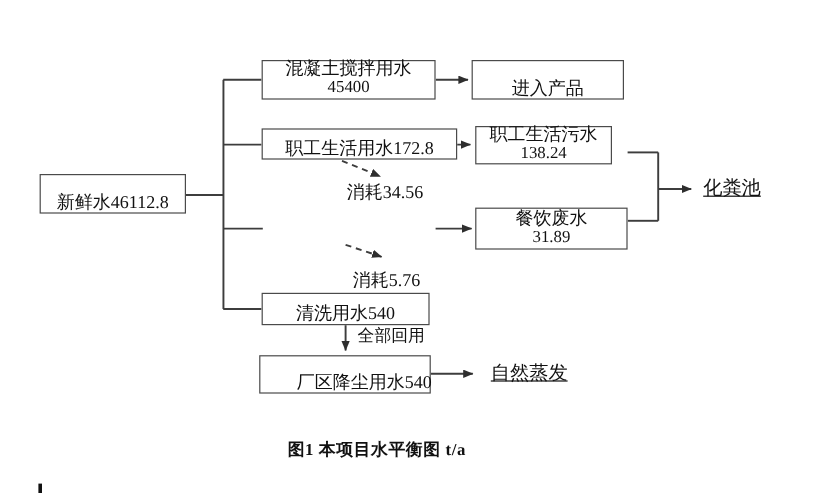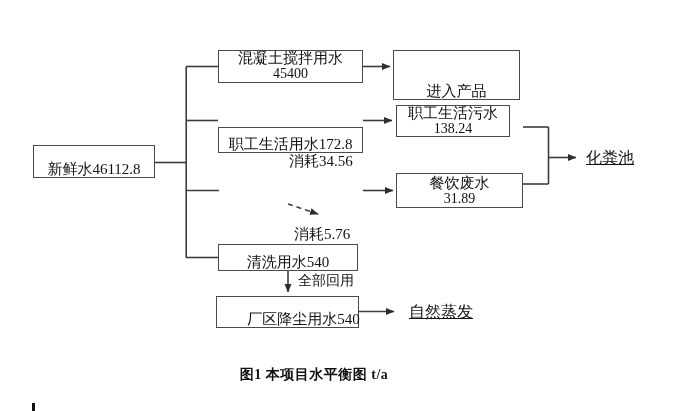--- a/index.html
+++ b/index.html
@@ -114,34 +114,34 @@
 
   <div class="node" style="left:33px; top:145px; width:122px; height:33px;">
     <span>新鲜水46112.8</span>
   </div>
 
   <div class="node" style="left:218px; top:50px; width:145px; height:33px;">
     <span>混凝土搅拌用水</span>
     <span class="l2">45400</span>
   </div>
 
-  <div class="node" style="left:218px; top:107px; width:145px; height:26px;margin-top:20px;">
+  <div class="node" style="left:218px; top:107px; width:163px; height:26px;">
     <span>职工生活用水172.8</span>
   </div>
 
 
   <div class="node" style="left:218px; top:244px; width:140px; height:27px;">
     <span>清洗用水540</span>
   </div>
 
   <div class="node" style="left:216px; top:296px; width:143px; height:32px;padding-left:32px;">
     <span>厂区降尘用水540</span>
   </div>
 
-  <div class="node" style="left:393px; top:50px; width:127px; height:50px;">
+  <div class="node" style="left:393px; top:50px; width:127px; height:33px;">
     <span>进入产品</span>
   </div>
 
   <div class="node" style="left:396px; top:105px; width:114px; height:32px; line-height:15px;">
     <span>职工生活污水</span>
     <span class="l2">138.24</span>
   </div>
 
   <div class="node" style="left:396px; top:173px; width:127px; height:35px;">
     <span>餐饮废水</span>

